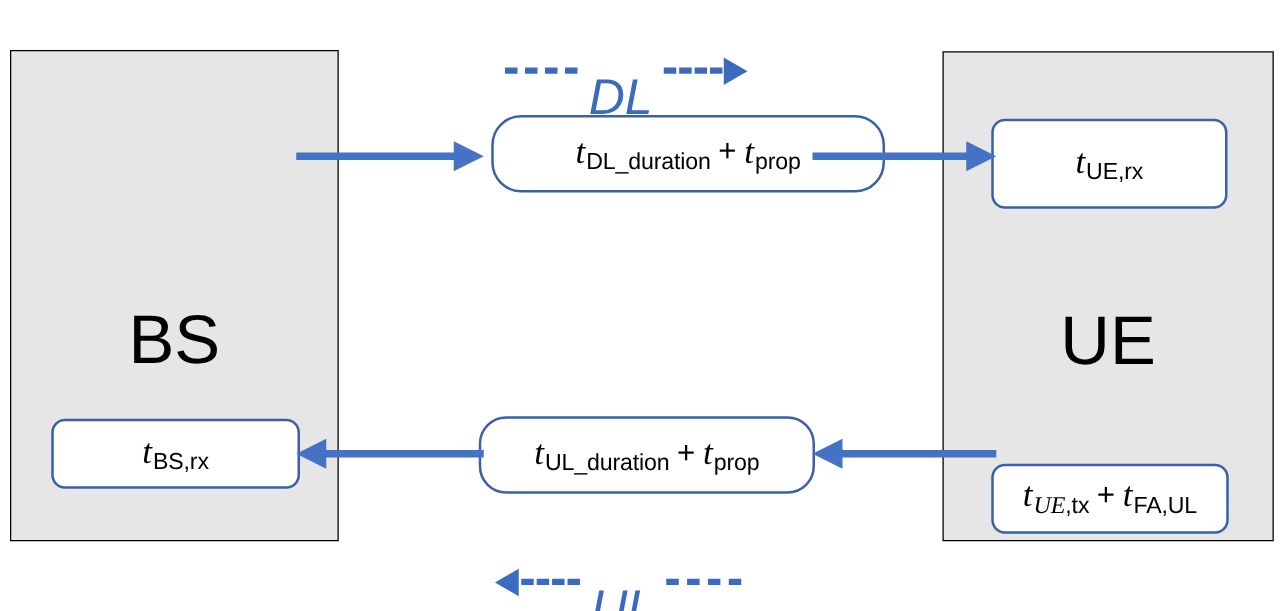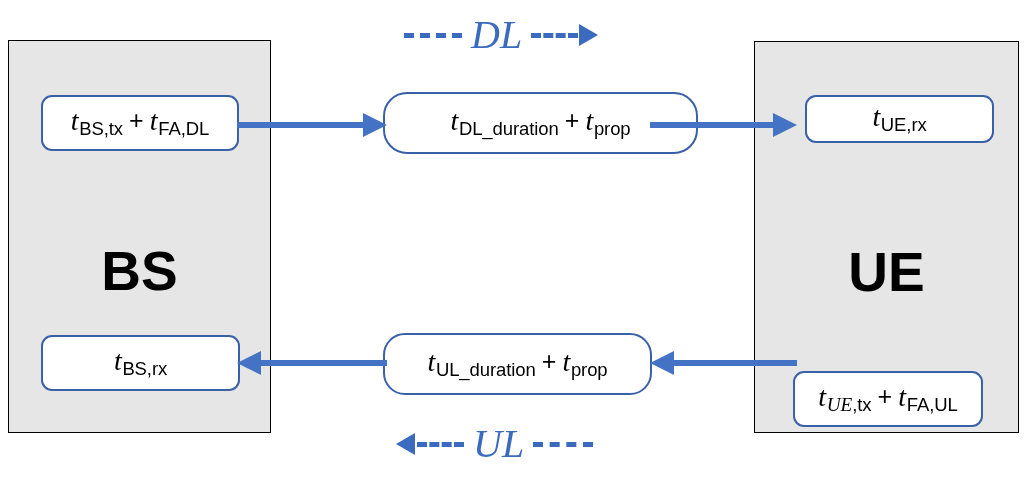--- a/index.html
+++ b/index.html
@@ -24,21 +24,21 @@
     background: #E6E6E6;
     border: 1.6px solid #000000;
     box-sizing: border-box;
   }
   .panel-label {
     position: absolute;
     left: 0;
     right: 0;
     text-align: center;
     font-size: 55px;
-    font-weight: 700;
+    font-weight: 400;
     color: #000000;
     font-family: "Liberation Sans", sans-serif;
     line-height: 1;
   }
   #panel-bs  { left: 8px;   top: 40px; width: 263px; height: 393px; }
   #panel-ue  { left: 754px; top: 41px; width: 265px; height: 392px; }
   #panel-bs .panel-label { top: 203px; }
   #panel-ue .panel-label { top: 203px; }
 
   
@@ -81,22 +81,22 @@
     font-size: 1.04em;
   }
   .expr .plus {
     font-family: "Liberation Sans", sans-serif;
     font-size: 25px;
     padding: 0 6px;
     vertical-align: 1px;
   }
 
   #box-bs-tx   { left: 41px;  top: 95px;  width: 198px; height: 56px; }
-  #box-dl-dur  { left: 383px; top: 92px;  width: 315px; height: 62px; border-radius: 24px; }
-  #box-ue-rx   { left: 793px; top: 95px;  width: 189px; height: 48px; margin-left: 12px; }
+  #box-dl-dur  { left: 393px; top: 92px;  width: 315px; height: 62px; border-radius: 24px; }
+  #box-ue-rx   { left: 793px; top: 95px;  width: 189px; height: 72px; }
   #box-bs-rx   { left: 41px;  top: 335px; width: 199px; height: 56px; }
   #box-ul-dur  { left: 383px; top: 333px; width: 269px; height: 62px; border-radius: 22px; }
   #box-ue-tx   { left: 793px; top: 335px; width: 190px; height: 56px; margin-top: 36px; }
 
   
   .arrow-svg {
     position: absolute;
     overflow: visible;
     pointer-events: none;
   }
@@ -111,27 +111,28 @@
     display: flex;
     align-items: center;
     color: #3A6BBF;
   }
   .legend .dashes {
     display: inline-block;
     height: 0;
     border-top: 5px dashed #3A6BBF;
   }
   .legend .legend-text {
-    font-family: Liberation Serif, serif;
+    font-family: Liberation Sans, sans-serif;
     font-style: italic;
     font-size: 40px;
     font-weight: 400;
     color: #3A6BBF;
     line-height: 1;
     padding: 0 9px;
+    margin-top: 43px;
   }
   .tri {
     width: 0;
     height: 0;
     border-top: 11px solid transparent;
     border-bottom: 11px solid transparent;
   }
   .tri-right { border-left: 19px solid #3A6BBF; }
   .tri-left  { border-right: 19px solid #3A6BBF; }
 
@@ -148,23 +149,20 @@
 <div id="canvas">
 
   <div class="panel" id="panel-bs">
     <div class="panel-label">BS</div>
   </div>
 
   <div class="panel" id="panel-ue">
     <div class="panel-label">UE</div>
   </div>
 
-  <div class="tbox" id="box-bs-tx">
-    <span class="expr"><i>t</i><sub>BS,tx</sub><span class="plus">+</span><i>t</i><sub>FA,DL</sub></span>
-  </div>
 
   <div class="tbox" id="box-dl-dur">
     <span class="expr"><i>t</i><sub>DL_duration</sub><span class="plus">+</span><i>t</i><sub>prop</sub></span>
   </div>
 
   <div class="tbox" id="box-ue-rx">
     <span class="expr"><i>t</i><sub>UE,rx</sub></span>
   </div>
 
   <div class="tbox" id="box-bs-rx">

